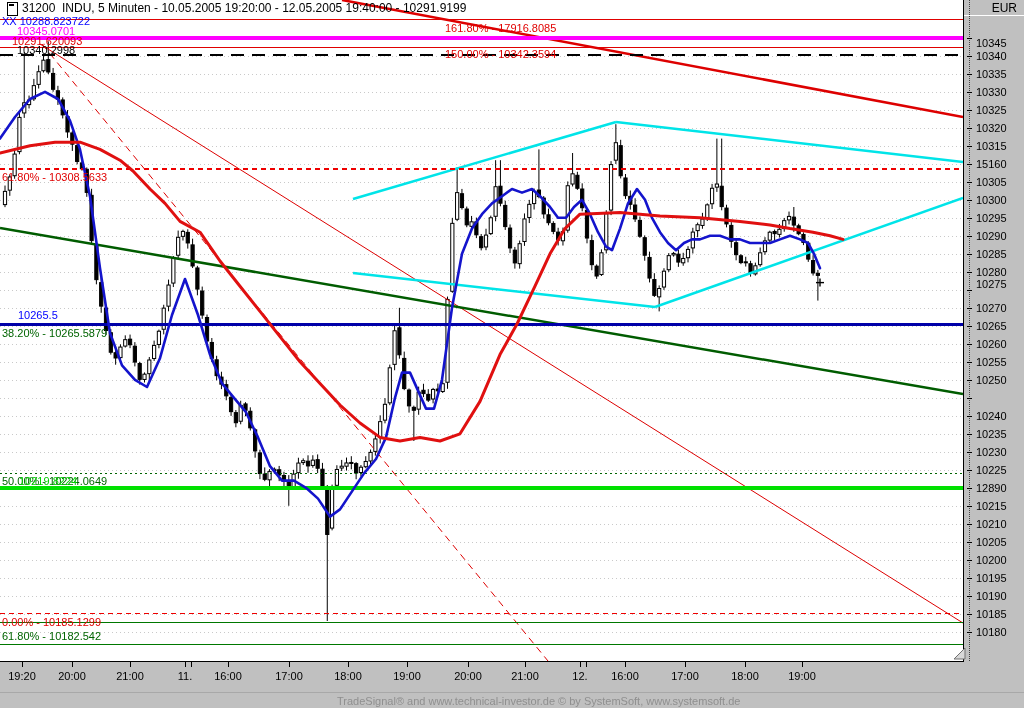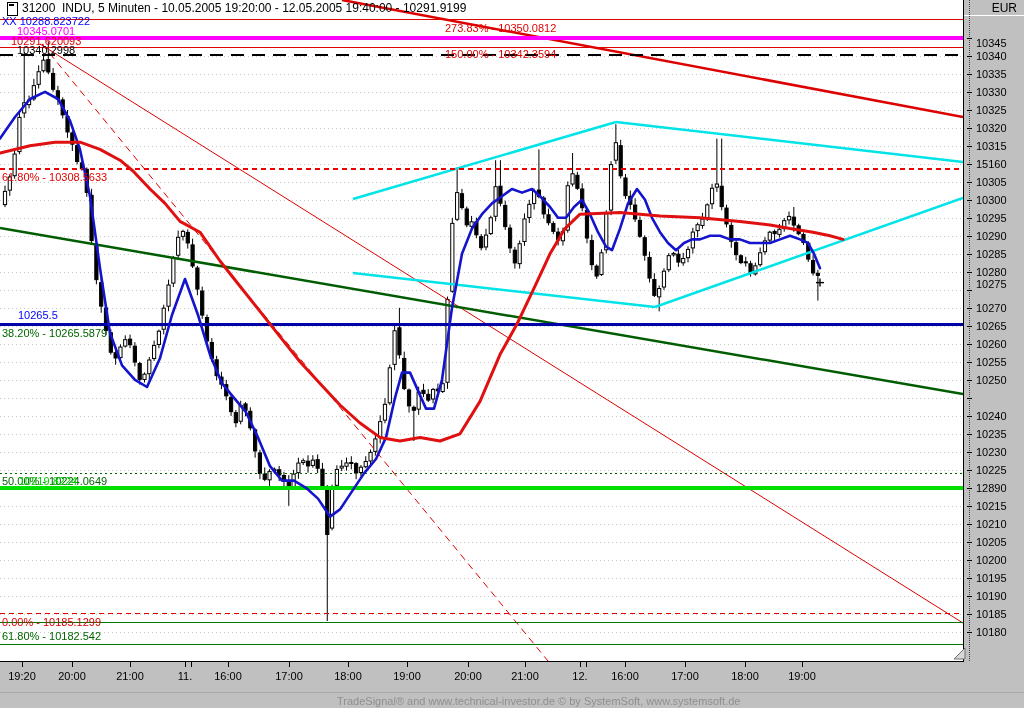--- a/index.html
+++ b/index.html
@@ -442,25 +442,25 @@
         <g>
           <line x1="816" y1="282.6" x2="824" y2="282.6" stroke="#000" stroke-width="1.4"></line>
           <line x1="820" y1="278.6" x2="820" y2="286.6" stroke="#000" stroke-width="1.4"></line>
         </g>
       </svg>
     <div id="title-bar">
       <span id="win-icon"></span>
       <span id="title-text">31200  INDU, 5 Minuten - 10.05.2005 19:20:00 - 12.05.2005 19:40:00 - 10291.9199</span>
     </div>
     <div id="overlay-labels">
-        <div class="ov-label" style="left: 445px; top: 22px; color: rgb(224, 0, 0);">273.83% - 10350.0812</div>
+        <div class="ov-label" style="left: 445px; top: 22px; color: rgb(224, 0, 0);">161.80% - 17916.8085</div>
         <div class="ov-label" style="left: 445px; top: 48px; color: rgb(224, 0, 0);">150.00% - 10342.3594</div>
         <div class="ov-label" style="left: 2px; top: 15px; color: rgb(0, 0, 255);">XX 10288.823722</div>
         <div class="ov-label" style="left: 17px; top: 25px; color: rgb(255, 0, 255);">10345.0701</div>
-        <div class="ov-label" style="left: 11px; top: 35px; color: rgb(224, 0, 0);">10291.620093</div>
+        <div class="ov-label" style="left: 0; top: 35px; color: rgb(224, 0, 0); padding-left: 12px;">10291.620093</div>
         <div class="ov-label" style="left: 17px; top: 44px; color: rgb(0, 0, 0);">10340.2998</div>
         <div class="ov-label" style="left: 2px; top: 171px; color: rgb(224, 0, 0);">61.80% - 10308.5633</div>
         <div class="ov-label" style="left: 18px; top: 309px; color: rgb(0, 0, 255);">10265.5</div>
         <div class="ov-label" style="left: 2px; top: 327px; color: rgb(0, 100, 0);">38.20% - 10265.5879</div>
         <div class="ov-label" style="left: 2px; top: 475px; color: rgb(0, 100, 0);">50.00% - 10224.0649</div>
         <div class="ov-label" style="left: 19px; top: 475px; color: rgb(0, 208, 0);">10219.8224</div>
         <div class="ov-label" style="left: 2px; top: 616px; color: rgb(224, 0, 0);">0.00% - 10185.1299</div>
         <div class="ov-label" style="left: 2px; top: 630px; color: rgb(0, 100, 0);">61.80% - 10182.542</div>
       </div>
   </div>

